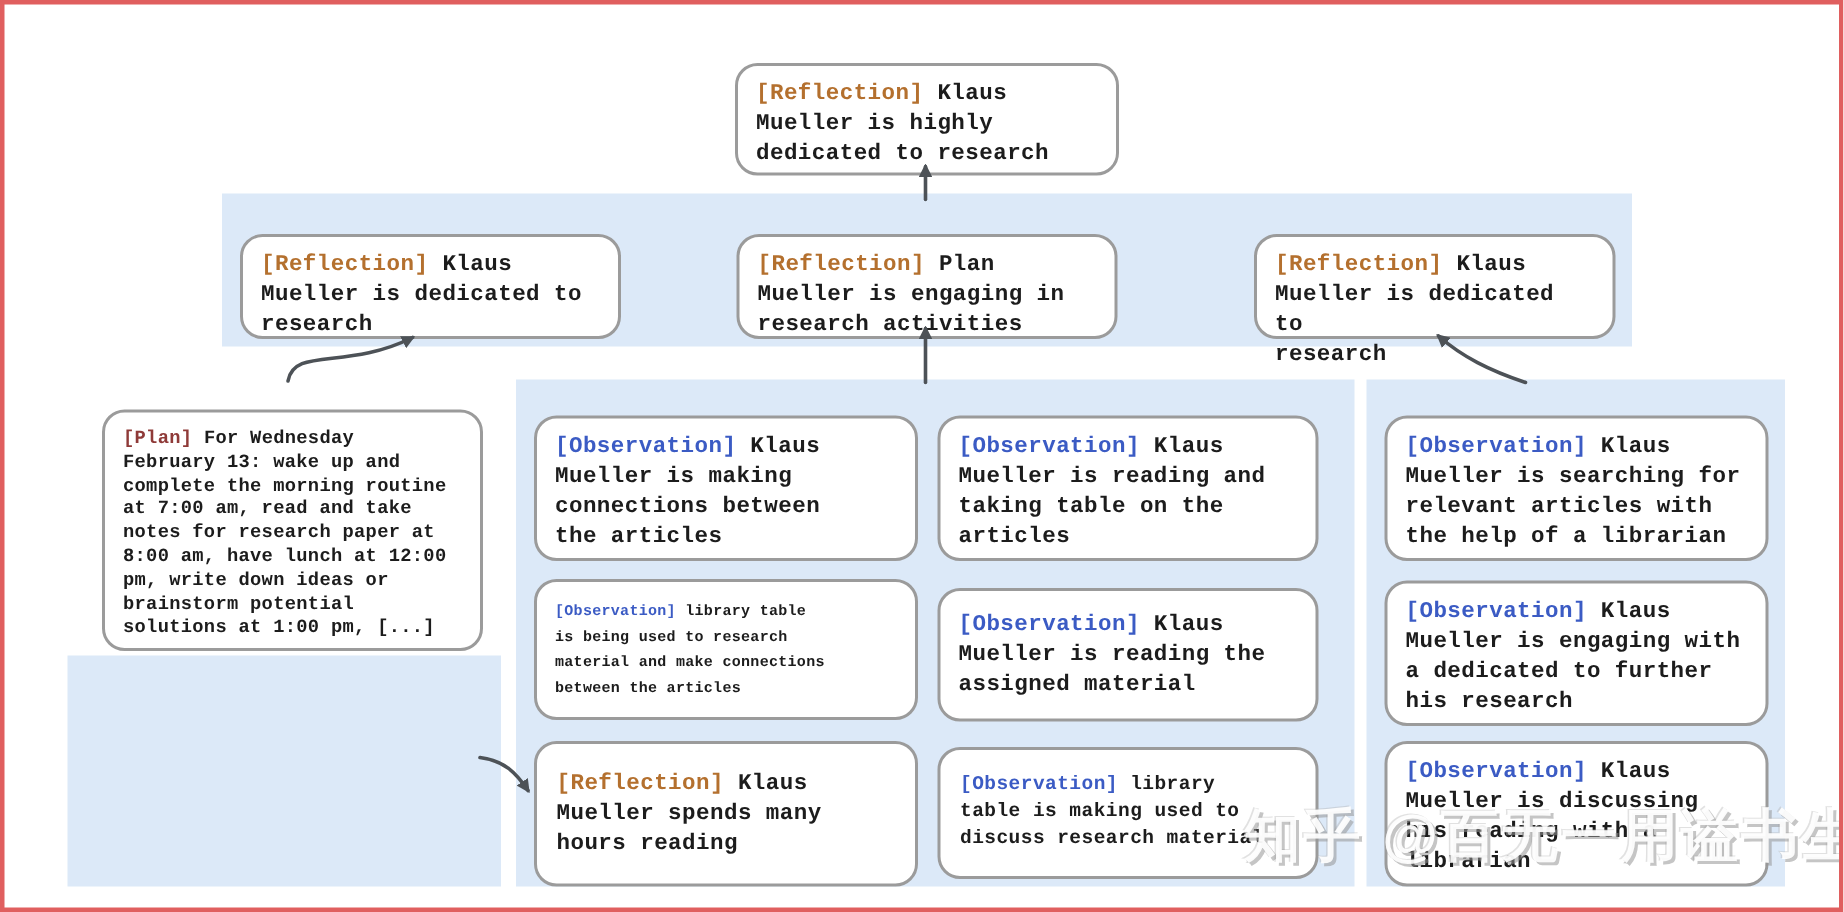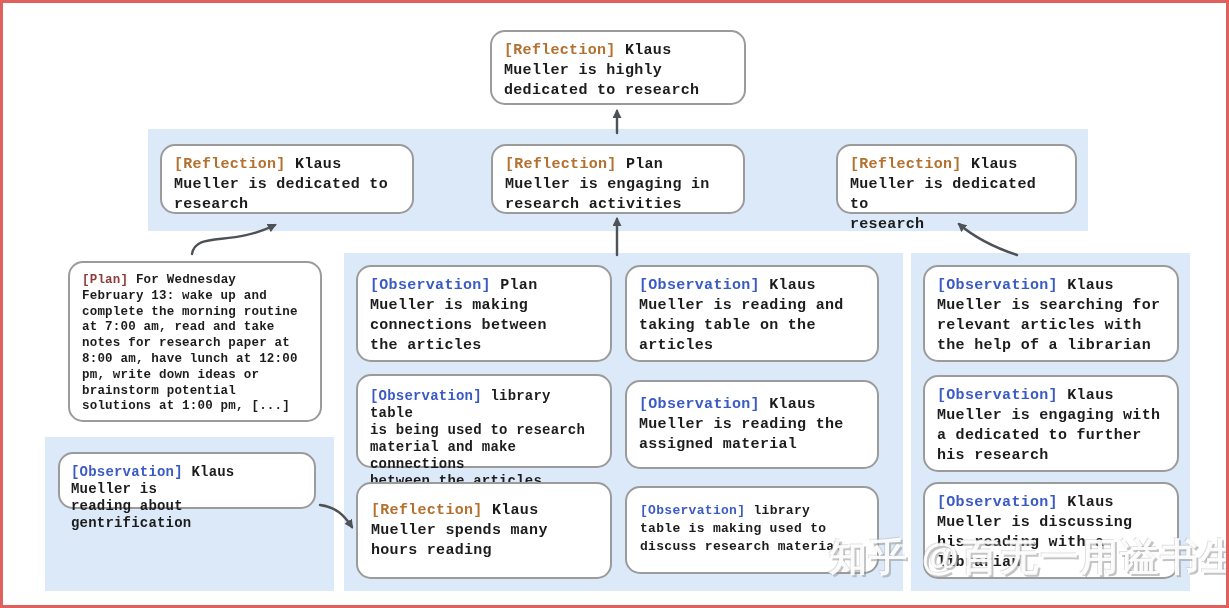--- a/index.html
+++ b/index.html
@@ -13,25 +13,25 @@
   }
   #band-reflections { left:145px; top:126px; width:940px; height:102px; }
   #band-left        { left:42px;  top:434px; width:289px; height:154px; }
   #band-mid         { left:341px; top:250px; width:559px; height:338px; }
   #band-right       { left:908px; top:250px; width:279px; height:338px; }
 
   .node {
     position:absolute; z-index:2; box-sizing:border-box;
     background:#ffffff; border:2px solid var(--node_border,#9b9b9b);
     border-radius:15px; padding:9px 12px;
-    font-weight:bold; color:var(--text,#1c1c1c); white-space:pre-wrap;
+    font-weight:bold; color:var(--text,#1c1c1c); white-space:pre-wrap;margin-top:12px;
   }
   .sz-lg   { font-size:15px;   line-height:20px;   letter-spacing:0.3px; }
   .sz-md   { font-size:13px;   line-height:18px;   letter-spacing:0.3px; }
-  .sz-sm   { font-size:14px;   line-height:17px;   letter-spacing:0.2px; }
+  .sz-sm   { font-size:10px;   line-height:17px;   letter-spacing:0.2px; }
   .sz-plan { font-size:12.5px; line-height:15.8px; letter-spacing:0.2px; }
 
   .tag-reflection  { color:var(--reflection,#b4702e); }
   .tag-observation { color:var(--observation,#3b5bc4); }
   .tag-plan        { color:var(--plan,#8f3a38); }
 
   #n-top   { left:487px; top:27px;  width:256px; height:75px; }
   #n-r1    { left:157px; top:141px; width:254px; height:70px; }
   #n-r2    { left:488px; top:141px; width:254px; height:70px; }
   #n-r3    { left:833px; top:141px; width:241px; height:70px; }
@@ -89,25 +89,23 @@
   <div class="node sz-plan" id="n-plan"><span class="tag-plan">[Plan]</span><span> For Wednesday
 February 13: wake up and
 complete the morning routine
 at 7:00 am, read and take
 notes for research paper at
 8:00 am, have lunch at 12:00
 pm, write down ideas or
 brainstorm potential
 solutions at 1:00 pm, [...]</span></div>
 
-  <div class="node sz-sm" id="n-obs-g"><span class="tag-observation">[Observation]</span><span> Klaus Mueller is
-reading about gentrification</span></div>
 
 
-  <div class="node sz-lg" id="n-a1"><span class="tag-observation">[Observation]</span><span> Plan
+  <div class="node sz-lg" id="n-a1"><span class="tag-observation">[Observation]</span><span> Klaus
 Mueller is making
 connections between
 the articles</span></div>
 
   <div class="node sz-sm" id="n-a2"><span class="tag-observation">[Observation]</span><span> library table
 is being used to research
 material and make connections
 between the articles</span></div>
 
   <div class="node sz-lg" id="n-a3"><span class="tag-reflection">[Reflection]</span><span> Klaus

